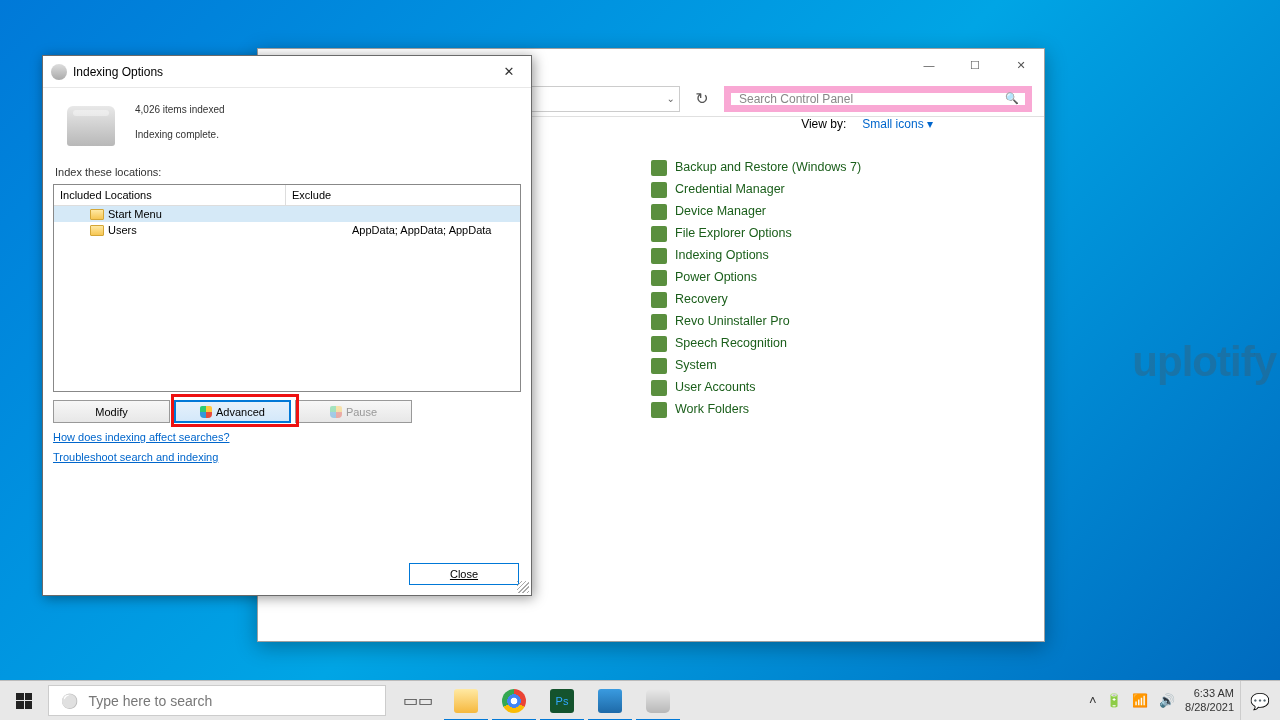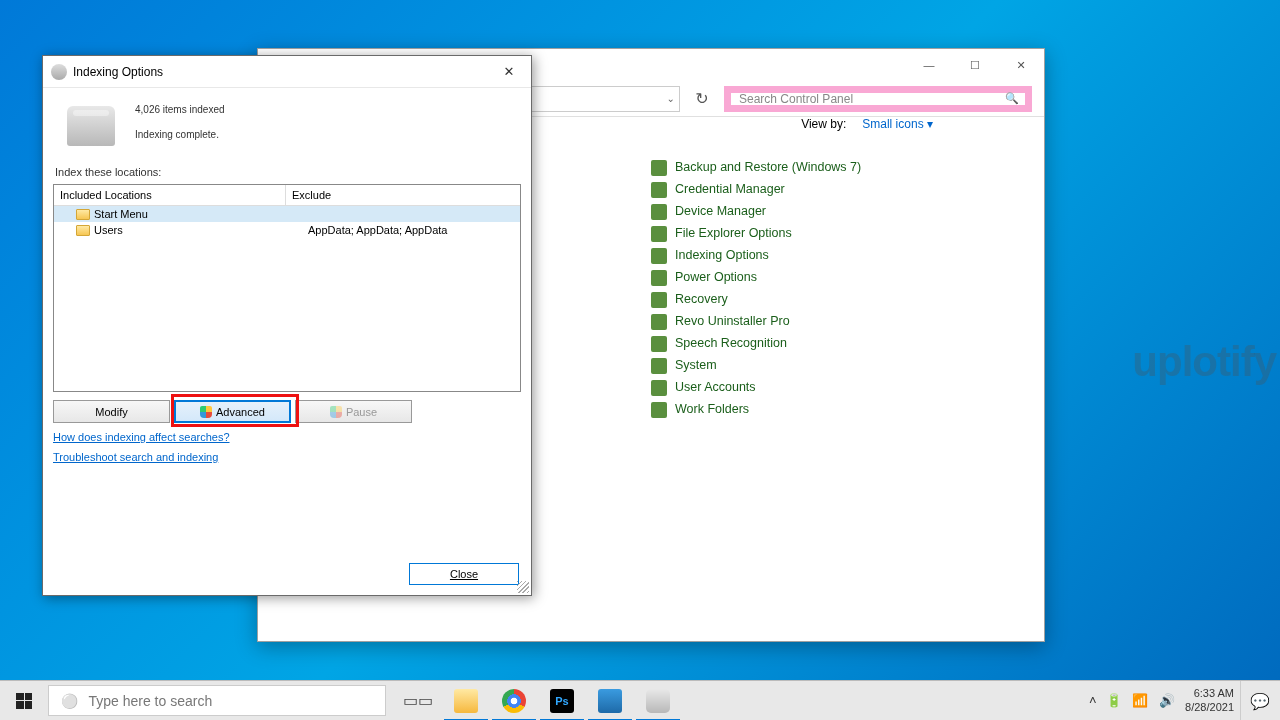--- a/index.html
+++ b/index.html
@@ -36,21 +36,21 @@
 .idx-disk-icon::after { content:''; position:absolute; top:4px; left:6px; right:6px; height:6px; background: rgba(255,255,255,0.4); border-radius:3px;}
 .idx-status-text { font-size: 10px; color: #333; display:flex; flex-direction:column; gap: 14px; padding-top:4px; }
 .idx-label { font-size: 11px; color: #333; margin: 6px 0 6px 2px; }
 .idx-table { border: 1px solid #888; height: 208px; background:#fff; }
 .idx-thead { display: flex; font-size: 11px; background: #fff; }
 .idx-th { padding: 4px 6px; border-right: 1px solid #ddd; border-bottom: 1px solid #ddd; }
 .idx-th:first-child { width: 232px; }
 .idx-th:last-child { flex: 1; border-right: none; }
 .idx-row { display: flex; font-size: 11px; }
 .idx-row.selected { background: #d5e9f7; }
-.idx-cell { padding: 2px 22px; display: flex; align-items: center; gap: 4px; }
+.idx-cell { padding: 2px 6px; display: flex; align-items: center; gap: 4px; margin-left: 30px; }
 .idx-cell:first-child { width: 232px; }
 .idx-cell:last-child { flex: 1; }
 .folder-icon { width: 14px; height: 11px; background: linear-gradient(#ffe9a3, #f6c653); border-radius: 1px; display:inline-block; border:1px solid #d4a636; }
 
 .idx-buttons { display: flex; gap: 4px; margin-top: 8px; }
 .idx-btn { width: 117px; height: 23px; font-size: 11px; background: linear-gradient(#f7f7f7, #e7e7e7); border: 1px solid #999; display:flex; align-items:center; justify-content:center; gap:4px; }
 .idx-btn.highlight { border: 2px solid #0078d7; background: linear-gradient(#e5f1fb, #d4e8fa); }
 .idx-btn.disabled { color: #999; }
 .shield-icon { width: 12px; height: 12px; background: conic-gradient(#ffc83d 0 90deg, #e74c3c 90deg 180deg, #3498db 180deg 270deg, #2ecc71 270deg 360deg); border-radius: 2px 2px 4px 4px; display:inline-block; }
 .highlight-box { position:absolute; border: 3px solid #e11; pointer-events:none; }
@@ -291,21 +291,21 @@
     <div class="task-icon">
         <span style="font-size:16px;color:#444">▭▭</span>
       </div>
     <div class="task-icon active">
         <div class="app-square" style="background:linear-gradient(#ffe9a3,#f6b83e)"></div>
       </div>
     <div class="task-icon active">
         <div class="app-square" style="background:radial-gradient(circle at 50% 50%, #fff 20%, #4285f4 21% 40%, transparent 41%), conic-gradient(#ea4335 0 120deg, #fbbc05 120deg 240deg, #34a853 240deg 360deg); border-radius:50%"></div>
       </div>
     <div class="task-icon active">
-        <div class="app-square" style="background:#000000;color:#31a8ff;font-size:11px;font-weight:700;display:flex;align-items:center;justify-content:center">Ps</div>
+        <div class="app-square" style="background:#14532d;color:#31a8ff;font-size:11px;font-weight:400;display:flex;align-items:center;justify-content:center">Ps</div>
       </div>
     <div class="task-icon active">
         <div class="app-square" style="background:linear-gradient(#3a9be0,#1e6aa8)"></div>
       </div>
     <div class="task-icon active">
         <div class="app-square" style="background:linear-gradient(#e8e8e8,#b8b8b8);border-radius:5px"></div>
       </div>
   </div>
   <div class="tray">
     <span class="tray-icon">˄</span>

